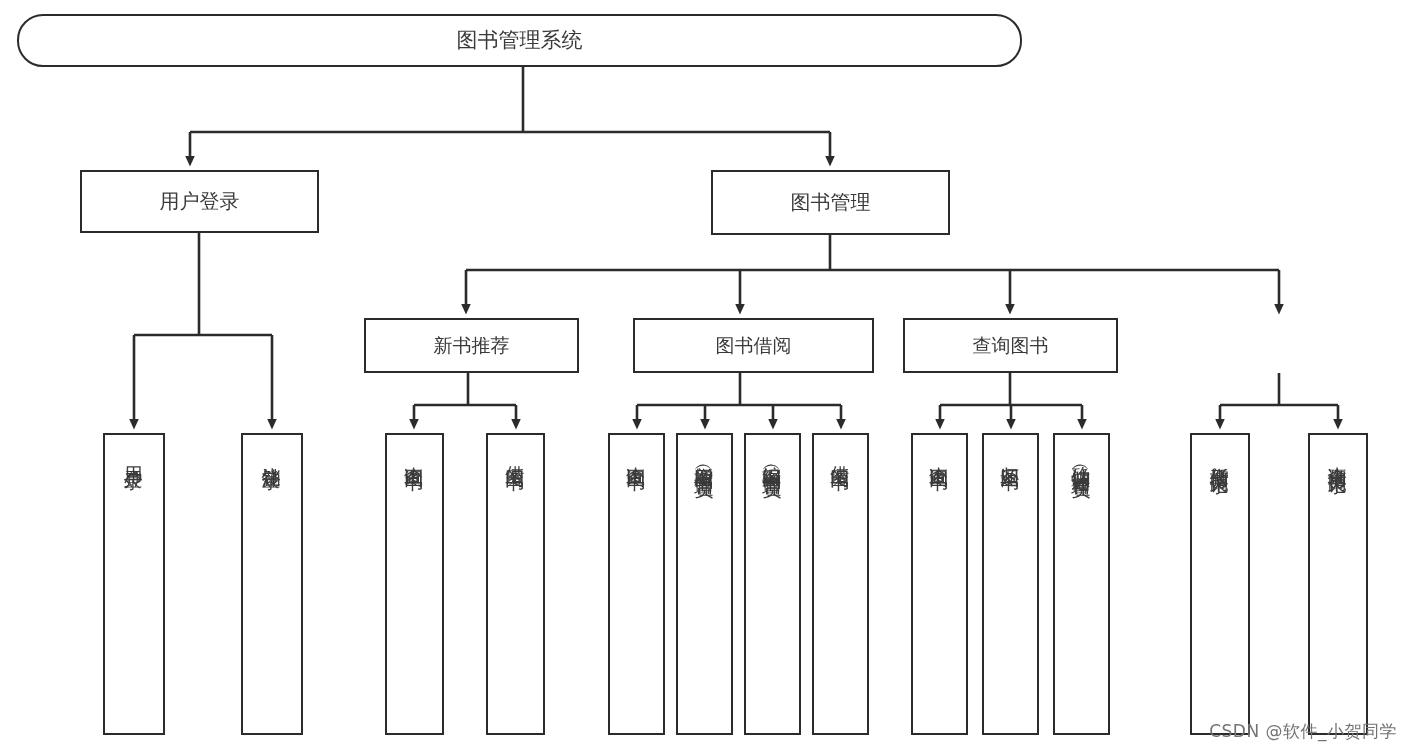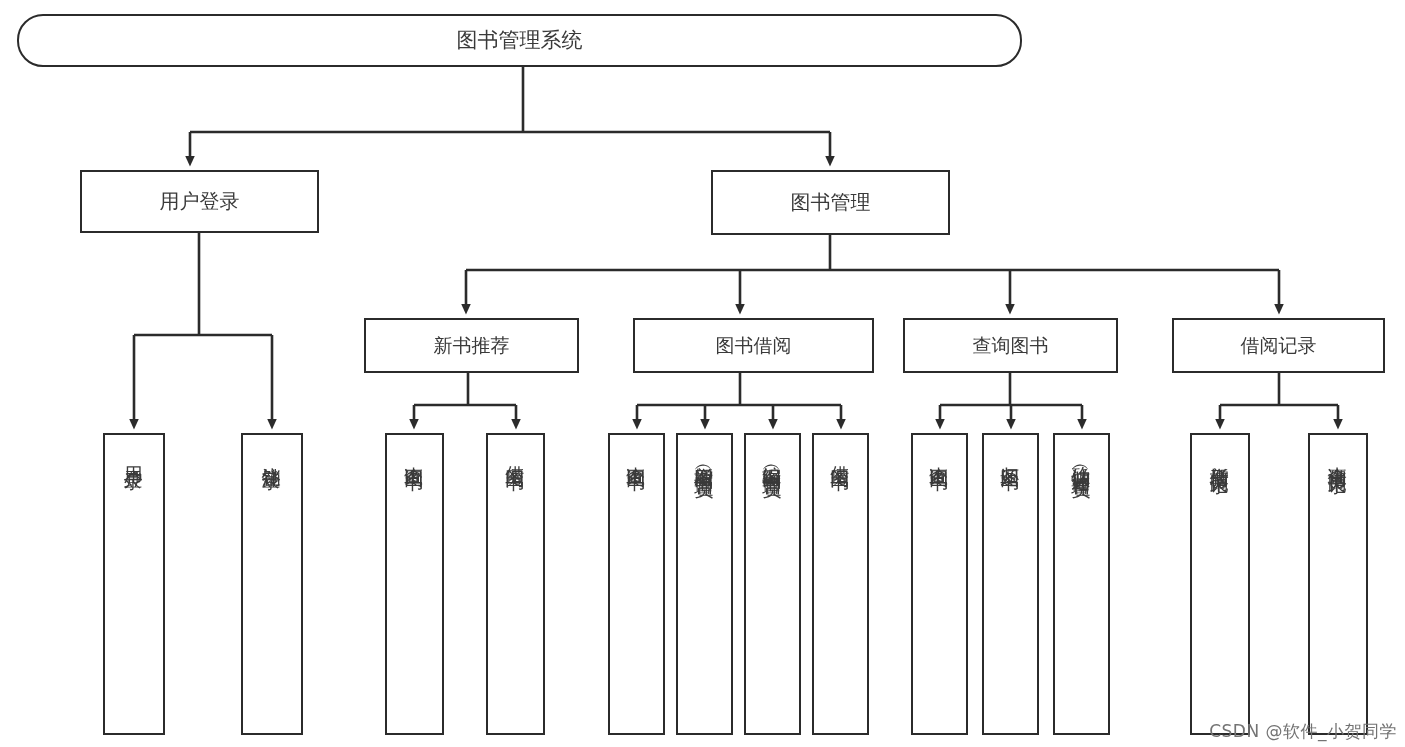--- a/index.html
+++ b/index.html
@@ -160,23 +160,20 @@
   </div>
 
   <div class="node level3" style="left:633px; top:318px; width:241px; height:55px;text-align:center;">
     <span>图书借阅</span>
   </div>
 
   <div class="node level3" style="left:903px; top:318px; width:215px; height:55px;">
     <span>查询图书</span>
   </div>
 
-  <div class="node level3" style="left:1172px; top:318px; width:213px; height:55px;">
-    <span>借阅记录</span>
-  </div>
 
   <div class="node leaf" style="left:103px; top:433px; width:62px; height:302px;">
     <span class="vtext">用户登录</span>
   </div>
 
   <div class="node leaf" style="left:241px; top:433px; width:62px; height:302px;">
     <span class="vtext">注销登录</span>
   </div>
 
   <div class="node leaf" style="left:385px; top:433px; width:59px; height:302px;">

